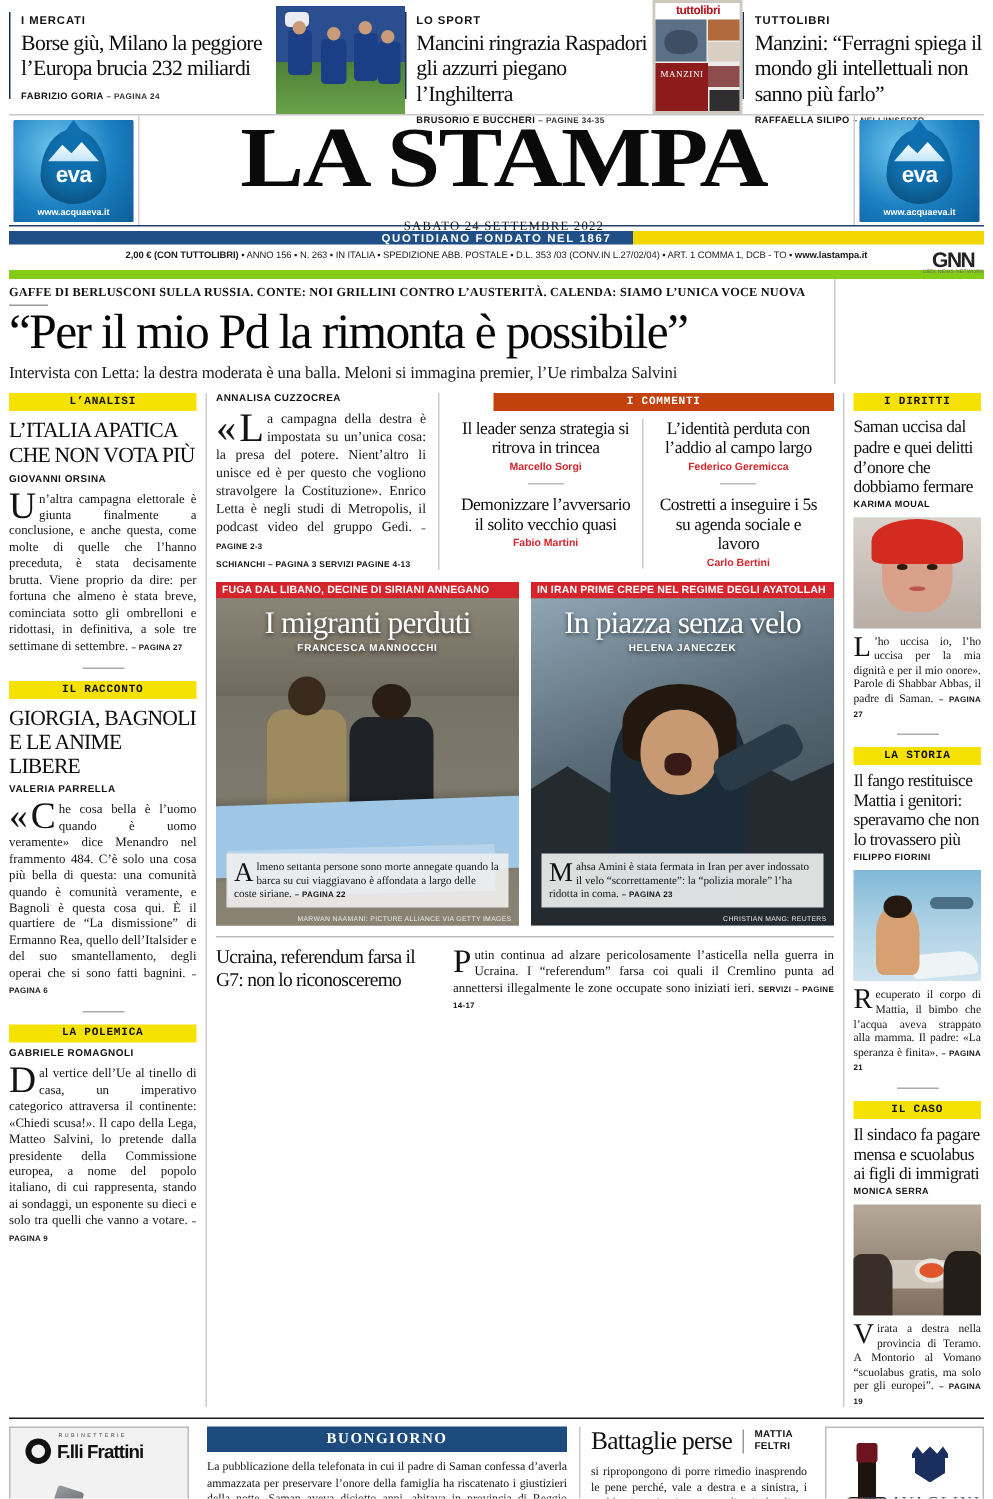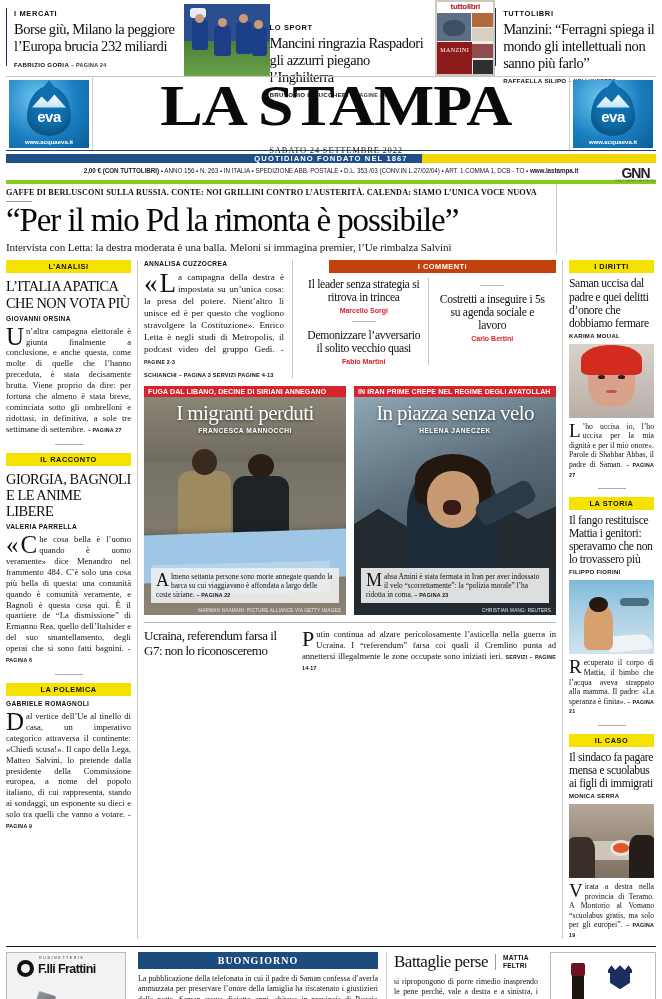--- a/index.html
+++ b/index.html
@@ -27,21 +27,21 @@
     letter-spacing: -.45px; color: #0d0d0d; font-weight: normal;
   }
   .teaser-byline {
     font-family: "Liberation Sans", sans-serif; font-weight: bold; font-size: 6.2px;
     letter-spacing: .3px; margin-top: 6px; color: #111;
   }
   .teaser-byline .pg { font-size: 5.4px; font-weight: bold; color: #333; }
   .teaser-photo { width: 86px; background: #3f6a2f; position: relative; overflow: hidden; flex: none; }
   .teaser-photo.book { width: 60px; background: #cfc8bf; margin-top:-4px; }
   .t1 { width: 210px; }
-  .t2 { width: 196px; flex-direction: column; }
+  .t2 { width: 196px; }
   .t3 { width: 190px; }
 
   
   .ftb { position:absolute; inset:0; background:
       linear-gradient(180deg,#2a4e8f 0%,#2a4e8f 52%,#4e7f37 52%,#6aa349 100%); }
   .ftb i { position:absolute; background:#1b3f86; border-radius:3px; }
   .ftb i.sk { background:#c99b78; border-radius:50%; }
   .ftb i.wh { background:#e9edf2; }
 
   .bookcov { position:absolute; inset:2px; background:#efece7; }
@@ -91,35 +91,35 @@
 
   
   .colophon { margin: 4px 6px 0 6px; display:flex; align-items:center; justify-content:center; position:relative; height:16px;}
   .colophon .txt { font-family:"Liberation Sans",sans-serif; font-size:6.3px; letter-spacing:-.05px; color:#1a1a1a; font-weight:bold;}
   .colophon .txt .light{font-weight:normal;}
   .gnn { position:absolute; right:0; top:-2px; font-family:"Liberation Sans",sans-serif; font-weight:bold;
      font-size:14px; letter-spacing:-1px; color:#222; text-align:center;}
   .gnn small{display:block;font-size:3.4px;letter-spacing:.2px;font-weight:normal;color:#666;margin-top:-2px;}
 
   
-  .lead-wrap { margin: 6px 6px 0 6px; border-top:4px solid #84cc16; display:flex; }
+  .lead-wrap { margin: 6px 6px 0 6px; border-top:6px solid #84cc16; display:flex; }
   .lead-main { width: 556px; padding-top:4px; padding-right:6px; border-right:1px solid #c9c9c9;}
   .lead-kicker { font-family:"Liberation Serif",serif; font-weight:bold; font-size:8.2px;
       letter-spacing:.15px; color:#111; }
   .lead-kicker-rule { width:26px; height:1px; background:#999; margin:4px 0 1px 0;}
   .lead-title { font-family:"Liberation Serif",serif; font-size:33px; line-height:1.03; letter-spacing:-1.1px; color:#070707; white-space:nowrap;}
   .lead-sub { font-family:"Liberation Serif",serif; font-size:11.2px; line-height:1.2; color:#1a1a1a; margin-top:4px; letter-spacing:-.15px;}
 
   
   .body-grid { margin:6px 6px 0 6px; display:flex; gap:0; flex:1; }
   .col-left { width:132px; flex:none; padding-right:6px; border-right:1px solid #c9c9c9;}
   .col-mid  { width:424px; flex:none; padding:0 6px; }
   .col-right{ width:92px; flex:none; padding-left:6px; border-left:1px solid #c9c9c9;}
 
-  .tagbar { background:#f5e200; text-align:center; font-family:Liberation Sans, sans-serif;
+  .tagbar { background:#f5e200; text-align:center; font-family:Liberation Mono, monospace;
      font-weight:bold; font-size:7.4px; letter-spacing:.5px; color:#111; padding:2px 0; }
   .tagbar.red { background:#c2410c; color:#fff;margin-left:29px; }
   .tagbar.blue { background:#1d4b7d; color:#fff; font-family:"Liberation Serif",serif; font-size:10px; letter-spacing:1px; padding:3px 0;}
 
   .art-title { font-family:"Liberation Serif",serif; font-size:14.4px; line-height:1.12;
      letter-spacing:-.5px; color:#0d0d0d; margin-top:5px; }
   .art-author { font-family:"Liberation Sans",sans-serif; font-weight:bold; font-size:6.6px;
      letter-spacing:.35px; color:#111; margin-top:4px; }
   .art-body { font-family:"Liberation Serif",serif; font-size:8.6px; line-height:1.27;
      text-align:justify; color:#141414; margin-top:4px; }
@@ -411,20 +411,24 @@
                 <div class="cm-head">Il leader senza strategia si ritrova in trincea</div>
                 <div class="cm-name">Marcello Sorgi</div>
               </div>
               <div class="cm-sep"></div>
               <div class="cm-item">
                 <div class="cm-head">Demonizzare l’avversario il solito vecchio quasi</div>
                 <div class="cm-name">Fabio Martini</div>
               </div>
             </div>
             <div class="cm-col">
+              <div class="cm-item">
+                <div class="cm-head">L’identità perduta con l’addio al campo largo</div>
+                <div class="cm-name">Federico Geremicca</div>
+              </div>
               <div class="cm-sep"></div>
               <div class="cm-item">
                 <div class="cm-head">Costretti a inseguire i 5s su agenda sociale e lavoro</div>
                 <div class="cm-name">Carlo Bertini</div>
               </div>
             </div>
           </div>
         </div>
       </div>
 

